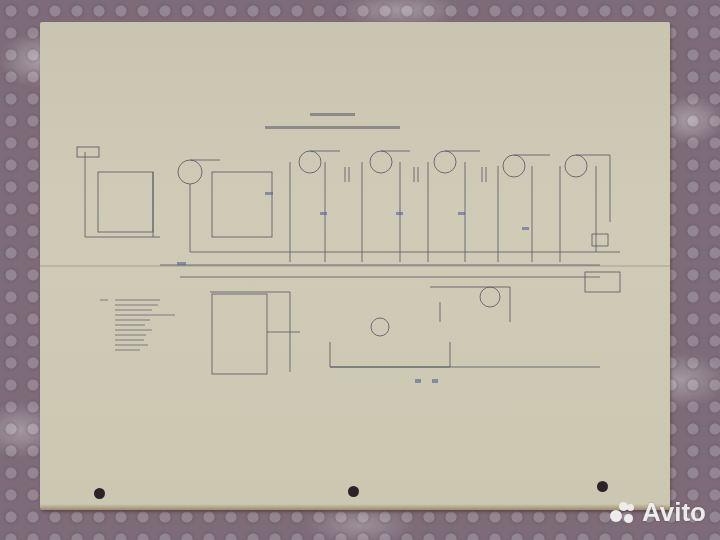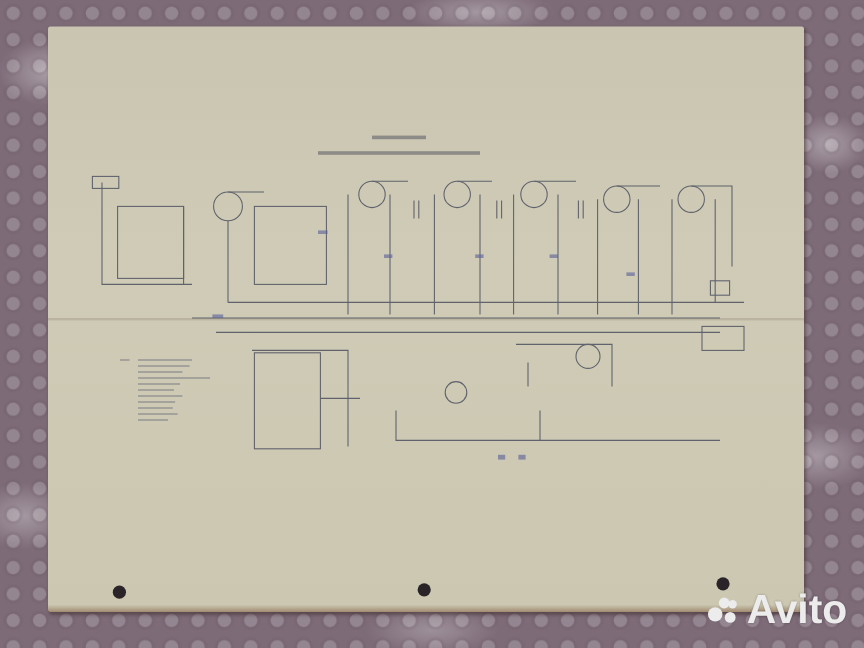--- a/index.html
+++ b/index.html
@@ -17,21 +17,21 @@
     background-image:radial-gradient(circle at 50% 50%, rgba(255,255,255,.18) 0 5px, rgba(90,70,85,.15) 6px, transparent 9px);
     background-size:22px 22px;}
   .sheet{position:absolute;left:40px;top:22px;width:630px;height:488px;
     background:linear-gradient(180deg,#c9c5b0 0%,#cfcbb6 40%,#cbc7b1 100%);
     box-shadow:1px 2px 3px rgba(60,40,40,.5);border-radius:2px;}
   .sheet::after{content:"";position:absolute;left:0;right:0;bottom:0;height:6px;background:linear-gradient(0deg,rgba(120,80,50,.5),transparent);}
   .fold{position:absolute;left:0;right:0;top:243px;height:2px;background:rgba(150,140,120,.35);}
   .hole{position:absolute;width:11px;height:11px;border-radius:50%;background:#2a2428;}
   .title-line{position:absolute;height:3px;background:rgba(90,90,100,.55);}
   svg.schem{position:absolute;left:40px;top:22px;}
-  .watermark{position:absolute;right:14px;bottom:12px;display:flex;align-items:center;gap:6px;color:#ececec;font-size:34px;font-weight:bold;text-shadow:0 0 2px rgba(0,0,0,.3);}
+  .watermark{position:absolute;right:14px;bottom:12px;display:flex;align-items:center;gap:6px;color:#ececec;font-size:26px;font-weight:bold;text-shadow:0 0 2px rgba(0,0,0,.3);}
   .dots{position:relative;width:26px;height:22px;}
   .dots span{position:absolute;border-radius:50%;background:#ececec;}
 </style>
 </head>
 <body>
 
 <div class="bubbles"></div>
 
 <div class="sheet">
   <div class="fold"></div>

